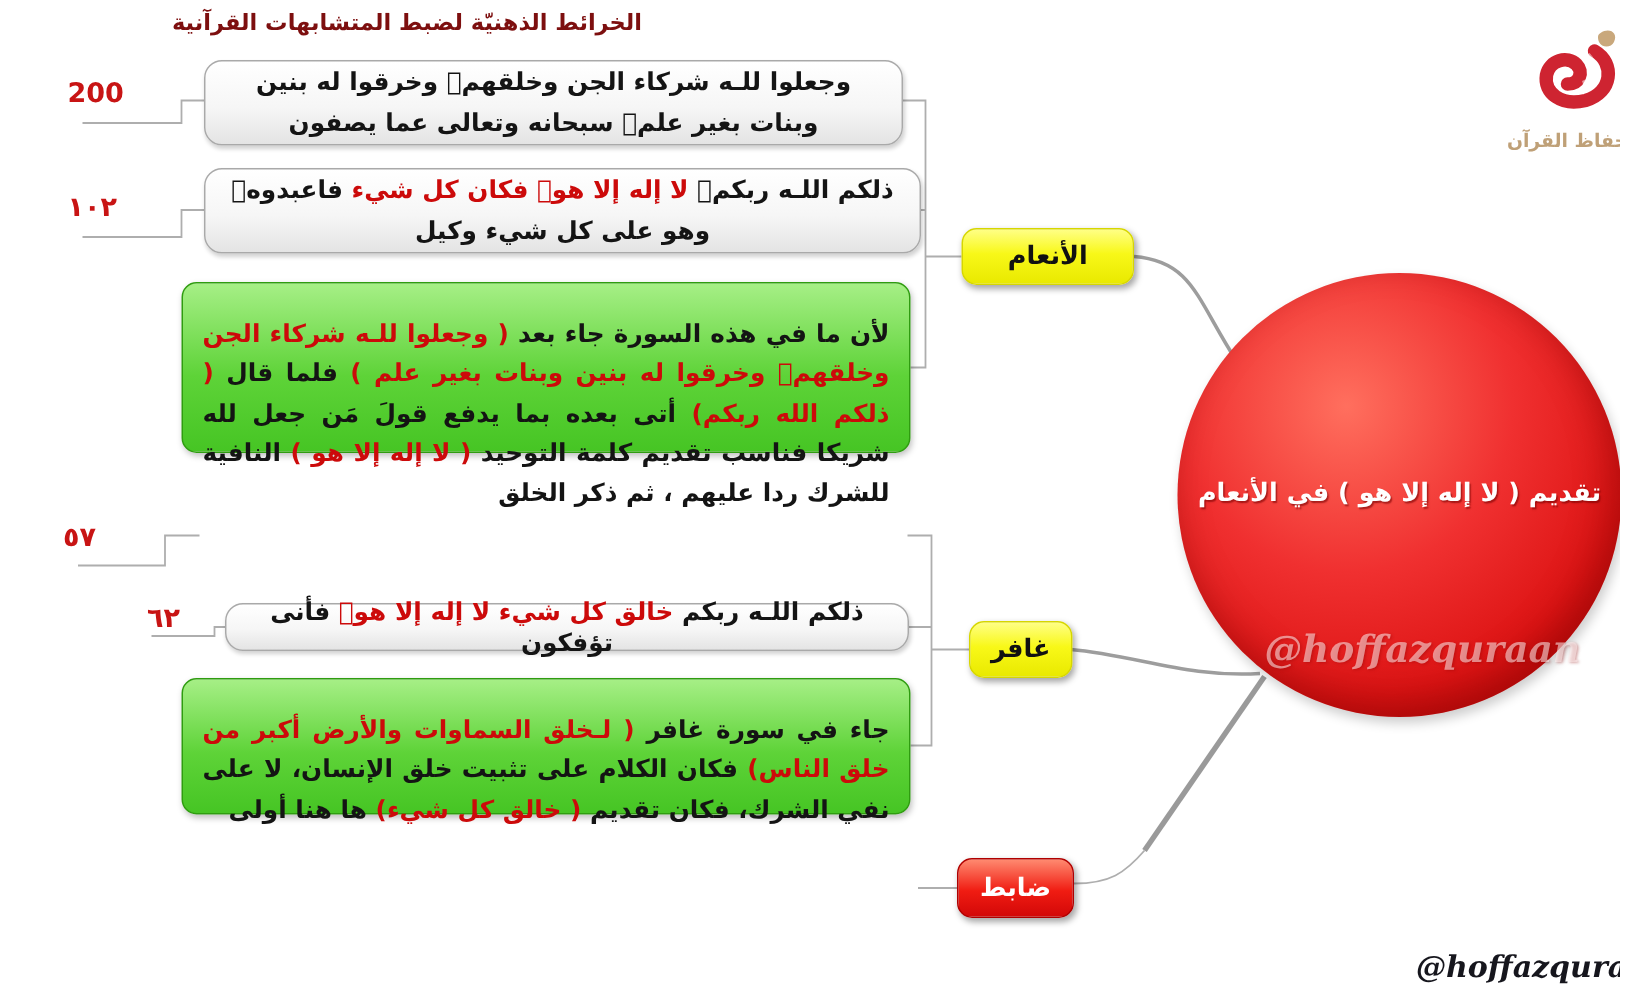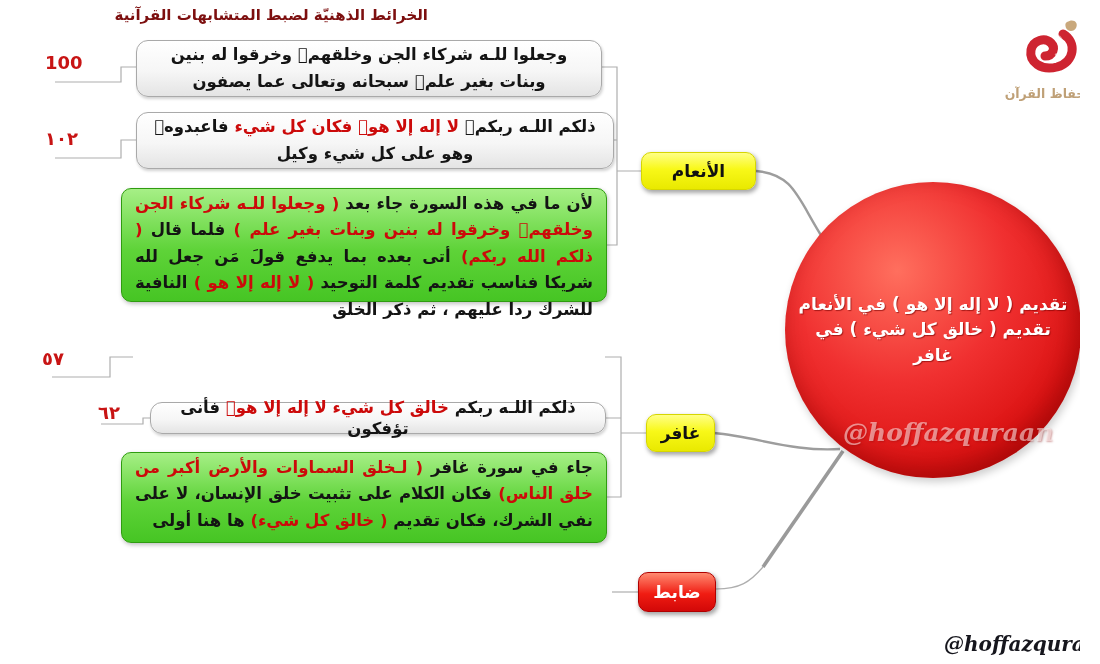--- a/index.html
+++ b/index.html
@@ -17,21 +17,21 @@
         box-shadow:1px 2px 3px rgba(0,0,0,.18);
         direction:rtl;text-align:center;font-weight:bold;font-size:16.5px;line-height:1.62;
         color:#141414;padding:3px 10px;box-sizing:border-box;z-index:2;
         display:flex;align-items:center;justify-content:center;}
   
   .gbox{background:linear-gradient(180deg,#a6ef86 0%,#5ed338 55%,#46c524 100%);
         border:1px solid #2f9c10;border-radius:10px;
         box-shadow:1px 2px 4px rgba(0,0,0,.25);
         direction:rtl;text-align:justify;text-align-last:right;
         font-weight:bold;font-size:16.5px;line-height:1.6;color:#141414;
-        padding:2px 13px;box-sizing:border-box;z-index:2;}
+        padding:21px 13px;box-sizing:border-box;z-index:2;}
   .gbox.bright{background:linear-gradient(180deg,#8af056 0%,#3cdb16 60%,#2fcc0d 100%);
         border-color:#27ae06;}
   
   .node{border-radius:10px;font-weight:bold;font-size:17px;direction:rtl;
         display:flex;align-items:center;justify-content:center;
         box-shadow:1.5px 2.5px 4px rgba(0,0,0,.35);z-index:2;box-sizing:border-box;}
   .node.yellow{background:linear-gradient(180deg,#ffff86 0%,#f8f818 45%,#e9e900 100%);
         border:1px solid #d6d600;color:#111;}
   .node.red{background:linear-gradient(180deg,#ff8a70 0%,#f01c12 55%,#d20808 100%);
         border:1px solid #b00000;color:#fff;}
@@ -85,21 +85,21 @@
 
   <div class="abs logo">
     <svg width="104" height="74" viewBox="0 0 104 74">
       <path d="M74 10 C80 6 86 10 83 16 C81 20 75 20 73 16 C72 13 72 11 74 10 Z" fill="#c9a87c"></path>
       <path d="M70 22 C84 30 82 50 64 55 C48 59 36 50 38 38 C40 28 52 25 58 31 C63 36 60 44 52 44" fill="none" stroke="#ce2431" stroke-width="9" stroke-linecap="round"></path>
       <path d="M66 24 C72 30 71 40 62 43" fill="none" stroke="#ffffff" stroke-width="2" opacity="0.5"></path>
     </svg>
     <div class="logo-text">حفاظ القرآن</div>
   </div>
 
-  <div class="abs vnum" style="left:45px;top:52px;">100</div>
+  <div class="abs vnum" style="left:45px;top:52px;">200</div>
   <div class="abs vnum" style="left:45px;top:128px;">١٠٢</div>
   <div class="abs vnum" style="left:42px;top:348px;">٥٧</div>
   <div class="abs vnum" style="left:98px;top:402px;">٦٢</div>
 
   <div class="abs wbox" style="left:136px;top:40px;width:466px;height:57px;">
     <span><span class="c-black">وجعلوا للـه شركاء الجن وخلقهمۖ وخرقوا له بنين وبنات بغير علمۚ سبحانه وتعالى عما يصفون</span></span>
   </div>
 
   <div class="abs wbox" style="left:136px;top:112px;width:478px;height:57px;">
     <span><span class="c-black">ذلكم اللـه ربكمۖ </span><span class="c-red">لا إله إلا هوۖ فكان كل شيء </span><span class="c-black">فاعبدوهۚ وهو على كل شيء وكيل</span></span>
@@ -119,20 +119,19 @@
   </div>
 
 
   <div class="abs node yellow" style="left:641px;top:152px;width:115px;height:38px;">الأنعام</div>
   <div class="abs node yellow" style="left:646px;top:414px;width:69px;height:38px;">غافر</div>
   <div class="abs node red" style="left:638px;top:572px;width:78px;height:40px;">ضابط</div>
 
   <div class="abs circle">
     <div class="circle-text">
       <div>تقديم ( لا إله إلا هو ) في الأنعام</div>
-      <div>تقديم ( خالق كل شيء ) في غافر</div>
     </div>
   </div>
 
   <div class="abs wm-circle">@hoffazquraan</div>
   <div class="abs wm-corner">@hoffazquraan</div>
 
 </div>
 
 </body></html>

